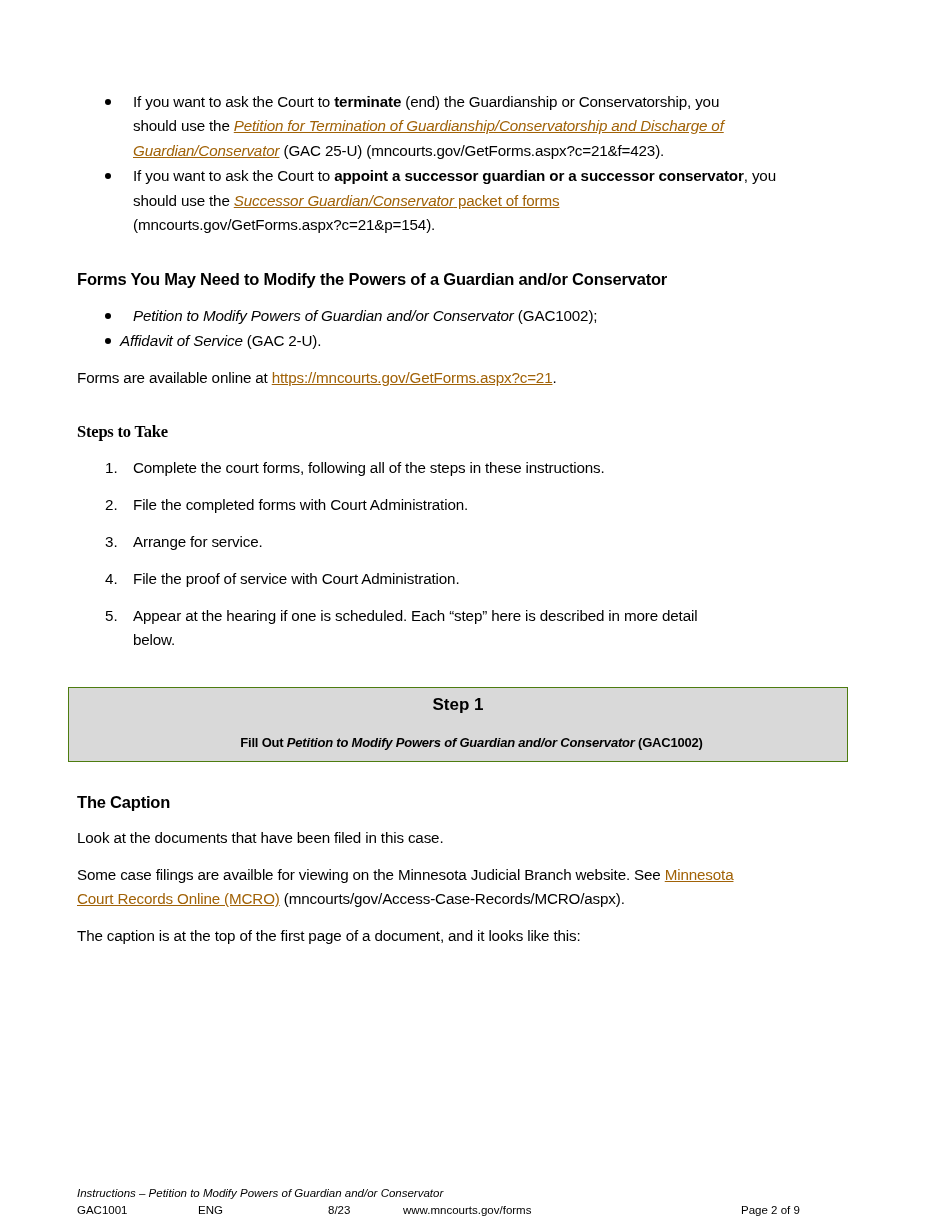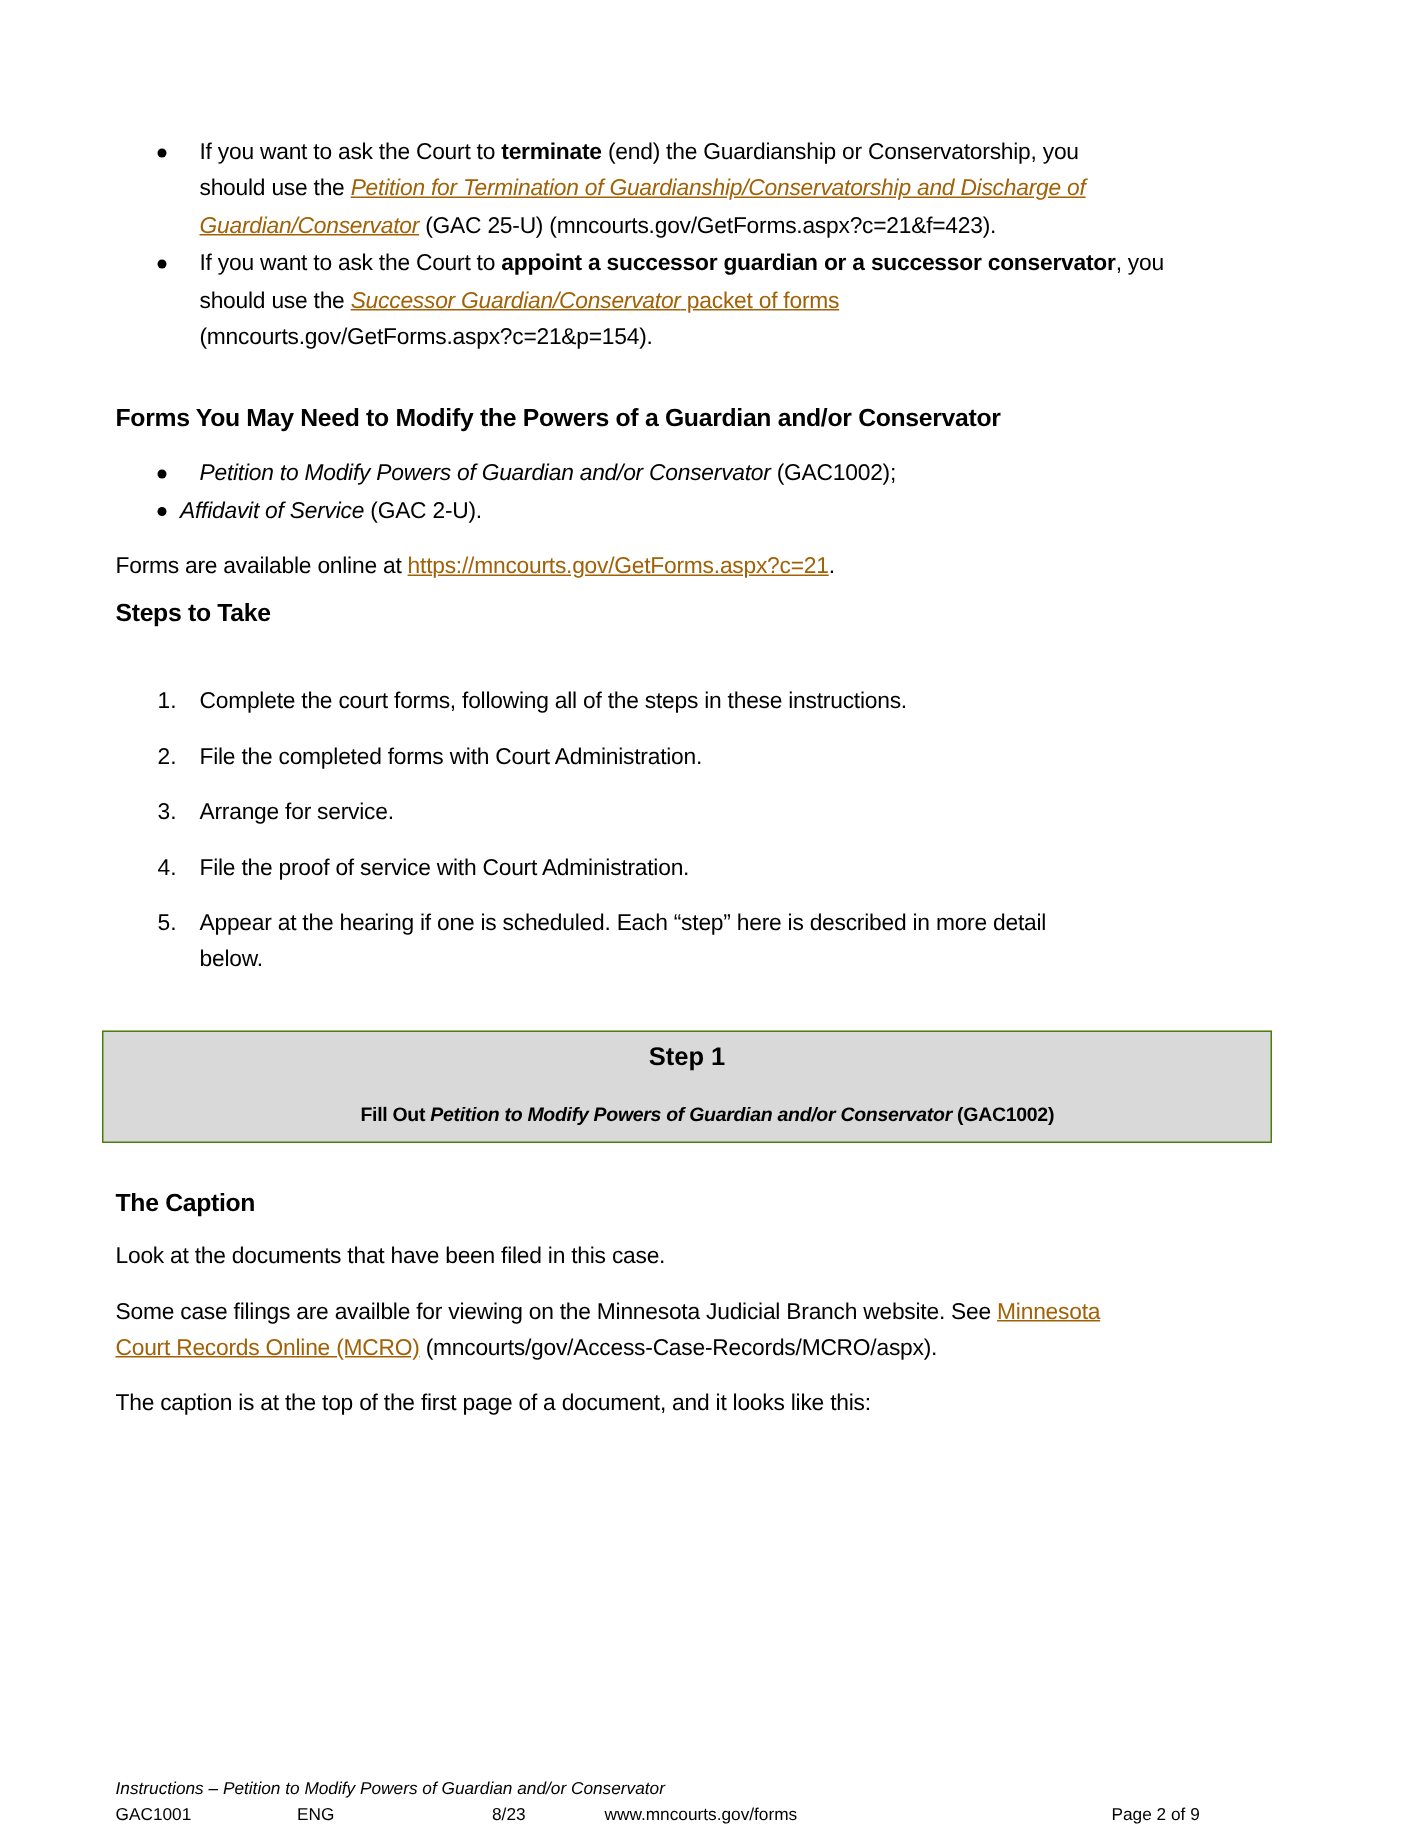--- a/index.html
+++ b/index.html
@@ -52,21 +52,21 @@
   <i>Petition to Modify Powers of Guardian and/or Conservator</i><span> (GAC1002);</span>
 </div>
 <div class="bullet" style="left:105px; top:338px;"></div>
 <div class="line" style="left:120px; top:331px;">
   <i>Affidavit of Service</i><span> (GAC 2-U).</span>
 </div>
 <div class="line" style="left:77px; top:368px;">
   <span>Forms are available online at </span><a class="lnk">https://mncourts.gov/GetForms.aspx?c=21</a><span>.</span>
 </div>
 
-<div class="h" style="left:77px; top:398px;">Steps to Take</div>
+<div class="h" style="left:77px; top:421px;font-family:Liberation Serif, serif;">Steps to Take</div>
 <div>
   <div class="num" style="left:105px; top:458px;">1.</div>
   <div class="line" style="left:133px; top:458px;">Complete the court forms, following all of the steps in these instructions.</div>
   <div class="num" style="left:105px; top:495px;">2.</div>
   <div class="line" style="left:133px; top:495px;">File the completed forms with Court Administration.</div>
   <div class="num" style="left:105px; top:532px;">3.</div>
   <div class="line" style="left:133px; top:532px;">Arrange for service.</div>
   <div class="num" style="left:105px; top:569px;">4.</div>
   <div class="line" style="left:133px; top:569px;">File the proof of service with Court Administration.</div>
   <div class="num" style="left:105px; top:606px;">5.</div>

